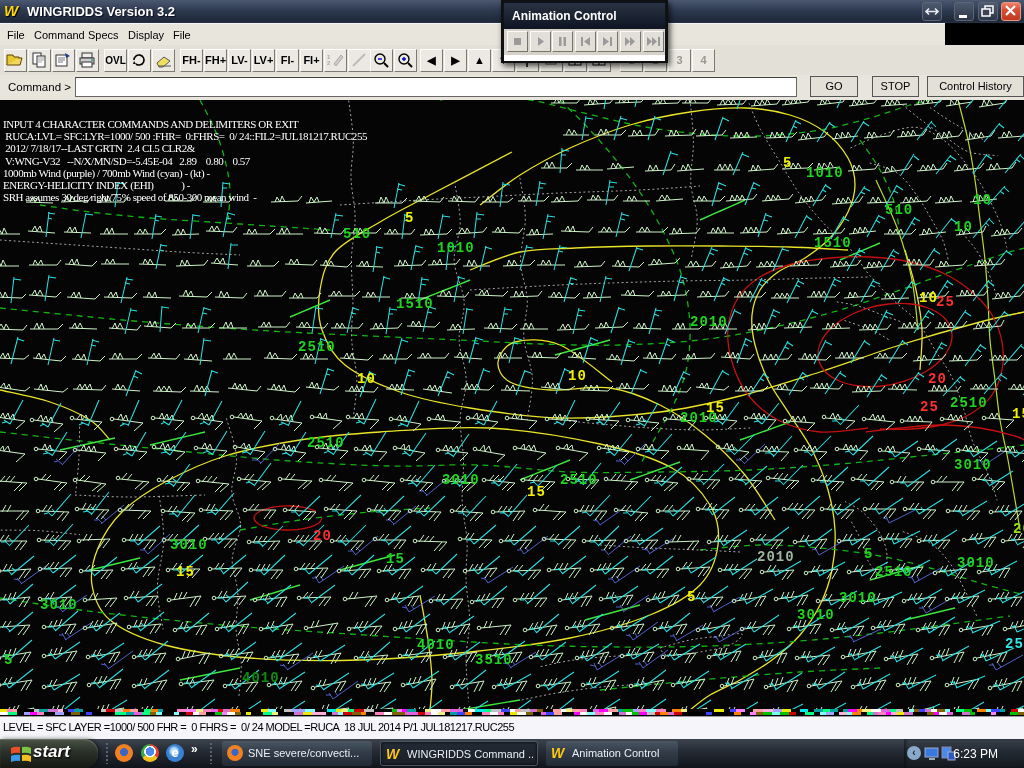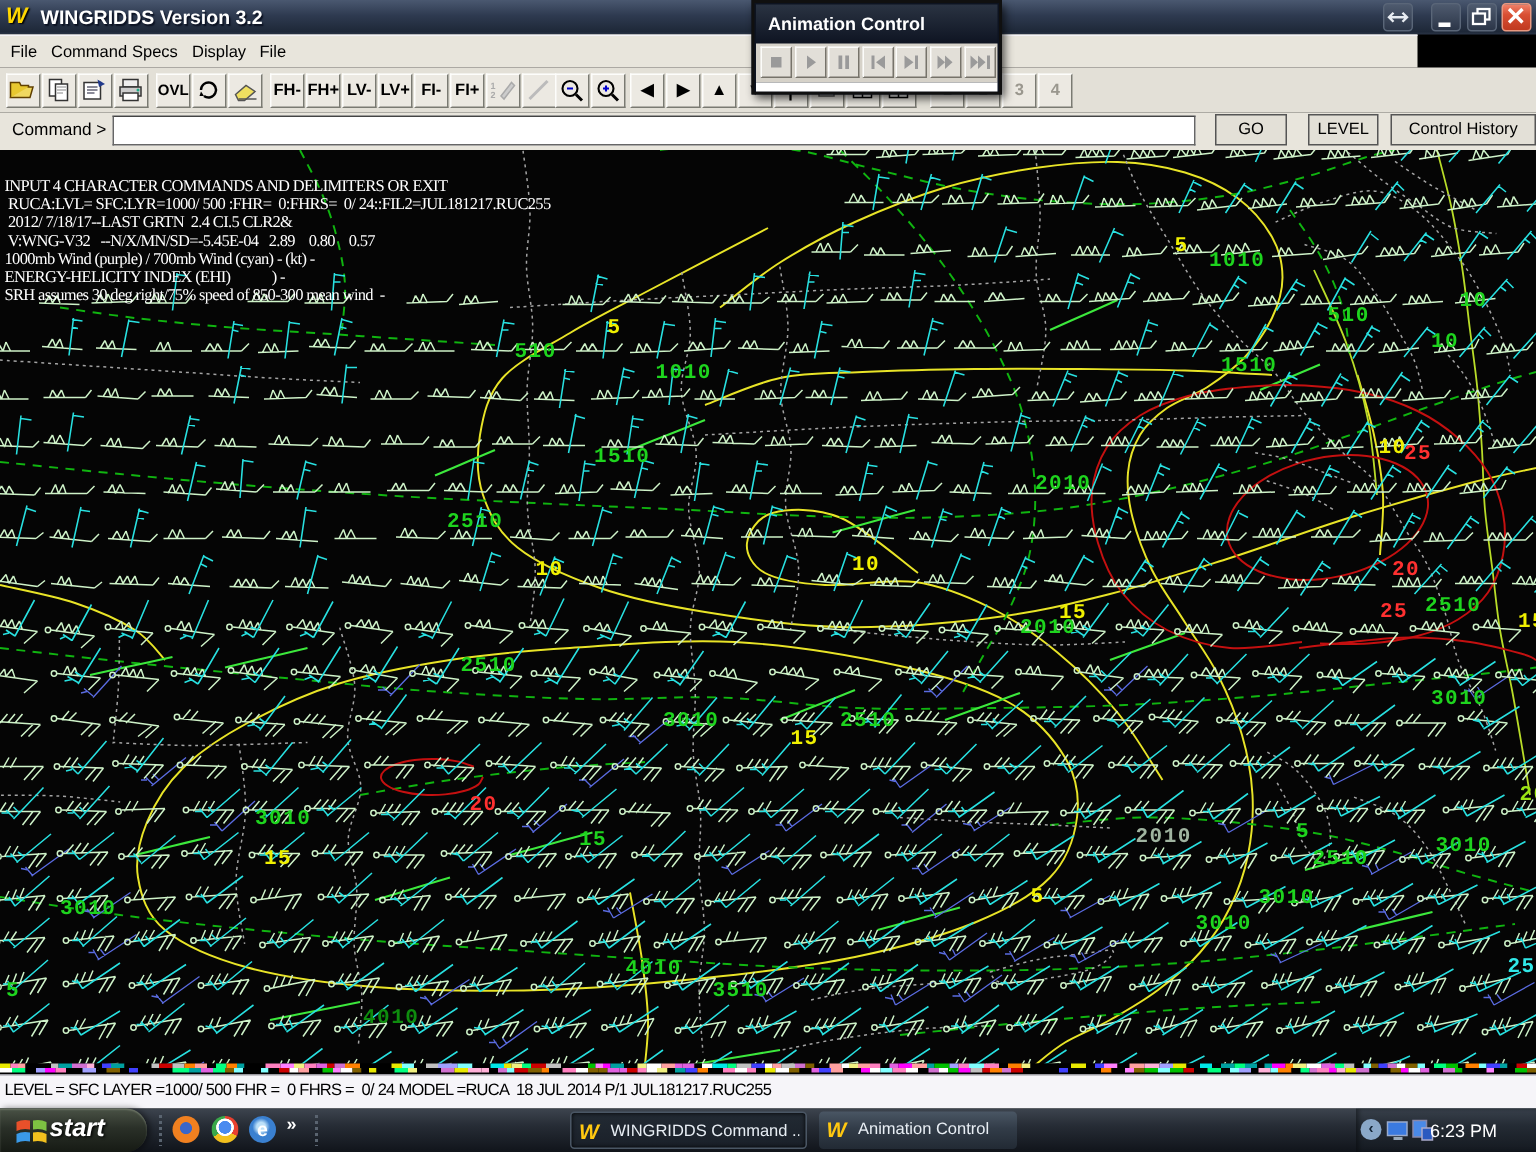--- a/index.html
+++ b/index.html
@@ -561,21 +561,21 @@
     <div class="tb dis" style="left:620px;width:23px">1</div>
     <div class="tb dis" style="left:644px;width:23px">2</div>
     <div class="tb dis" style="left:668px;width:23px">3</div>
     <div class="tb dis" style="left:692px;width:23px">4</div>
   </div>
 
 <div id="cmdbar">
  <div id="cmdlbl">Command &gt;</div>
  <div id="cmdinput"></div>
  <div class="cbtn" style="left:810px;width:48px">GO</div>
- <div class="cbtn" style="left:872px;width:47px">LEVEL</div>
+ <div class="cbtn" style="left:872px;width:47px">STOP</div>
  <div class="cbtn" style="left:927px;width:97px">Control History</div>
 </div>
 
 <div id="palette">
     <div style="position:absolute;left:0px;top:0;width:7px;height:3px;background:#e8e800"></div>
     <div style="position:absolute;left:7px;top:0;width:5px;height:3px;background:#ff80c0"></div>
     <div style="position:absolute;left:12px;top:0;width:5px;height:3px;background:#ffa0a0"></div>
     <div style="position:absolute;left:17px;top:0;width:9px;height:3px;background:#000000"></div>
     <div style="position:absolute;left:26px;top:0;width:8px;height:3px;background:#000000"></div>
     <div style="position:absolute;left:34px;top:0;width:5px;height:3px;background:#c0c0c0"></div>
@@ -873,20 +873,24 @@
    <path d="M12,11 Q17,10 21,12 L21,18 Q17,16 12,17 Z" fill="#f2c01e"></path>
   </svg>
   <div class="stext">start</div>
  </div>
  <div class="qlicon" style="left:115px;background:radial-gradient(circle at 50% 45%,#3a66c8 0 28%,#f08020 32% 78%,#c05008 100%)"></div>
  <div class="qlicon" style="left:141px;background:radial-gradient(circle at 50% 42%,#4a8af0 0 30%,#fff 32% 40%,#e8e8e8 42%,transparent 44%),conic-gradient(#e84030 0 33%,#f2c01e 0 66%,#3aa84a 0)"></div>
  <div class="qlicon" style="left:166px;background:radial-gradient(circle at 45% 40%,#bce0f8 0 20%,#3a80d0 40% 80%,#1a50a0 100%);color:#fff;font-size:13px;font-weight:bold;text-align:center;line-height:17px">e</div>
  <div style="position:absolute;left:191px;top:3px;color:#fff;font-size:12px;font-weight:bold">»</div>
  <div style="position:absolute;left:106px;top:4px;width:2px;height:21px;background:repeating-linear-gradient(#5a6470 0 2px,transparent 2px 4px)"></div>
  <div style="position:absolute;left:210px;top:4px;width:2px;height:21px;background:repeating-linear-gradient(#5a6470 0 2px,transparent 2px 4px)"></div>
+ <div class="taskbtn" style="left:222px;width:150px">
+  <div class="ic" style="border-radius:50%;background:radial-gradient(circle at 50% 45%,#3a66c8 0 28%,#f08020 32% 78%,#c05008 100%)"></div>
+  <div class="tx" style="width:118px">SNE severe/convecti...</div>
+ </div>
  <div class="taskbtn" style="left:380px;width:158px;background:linear-gradient(#222a33,#1a2029);box-shadow:inset 0 0 3px #000;border:1px solid #4a5664">
   <div class="ic" style="color:#ffc810;font-weight:bold;font-size:14px;font-style:italic">W</div>
   <div class="tx" style="width:126px">WINGRIDDS Command ...</div>
  </div>
  <div class="taskbtn" style="left:546px;width:132px">
   <div class="ic" style="color:#ffc810;font-weight:bold;font-size:14px;font-style:italic">W</div>
   <div class="tx" style="width:100px">Animation Control</div>
  </div>
  <div id="tray">
   <div style="position:absolute;left:3px;top:7px;width:14px;height:14px;border-radius:50%;background:#8aa8c8;color:#123;font-size:10px;text-align:center;line-height:14px;font-weight:bold">‹</div>

